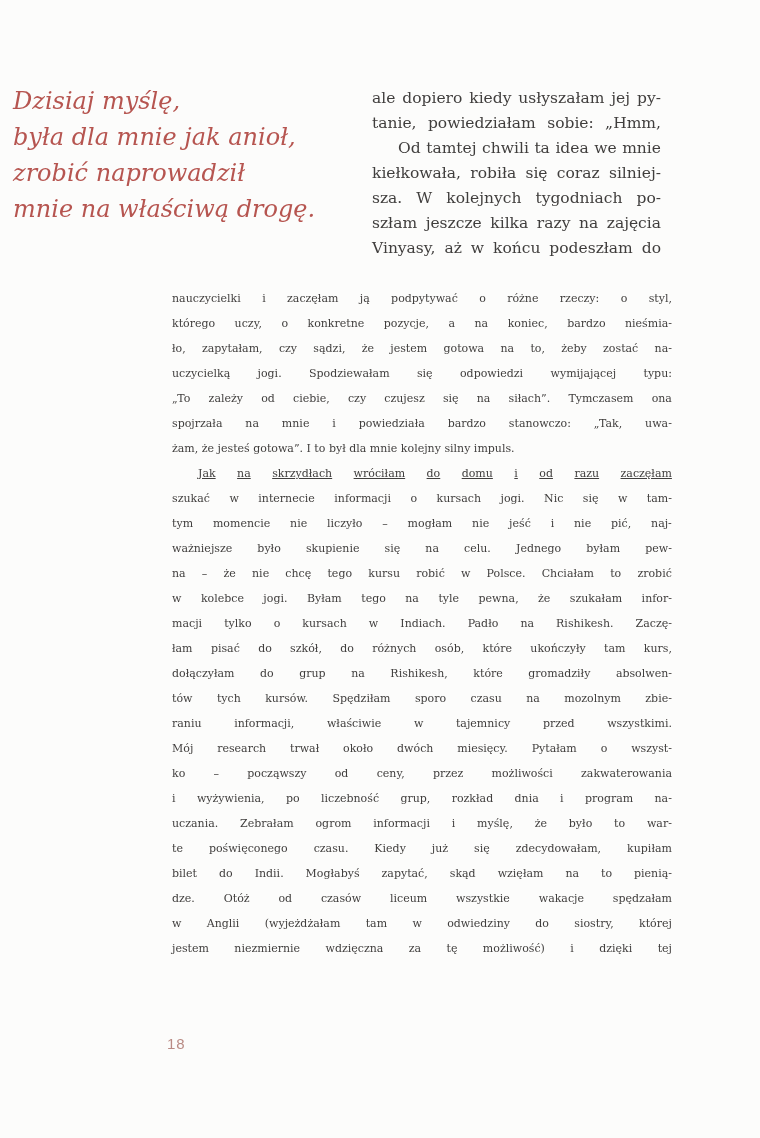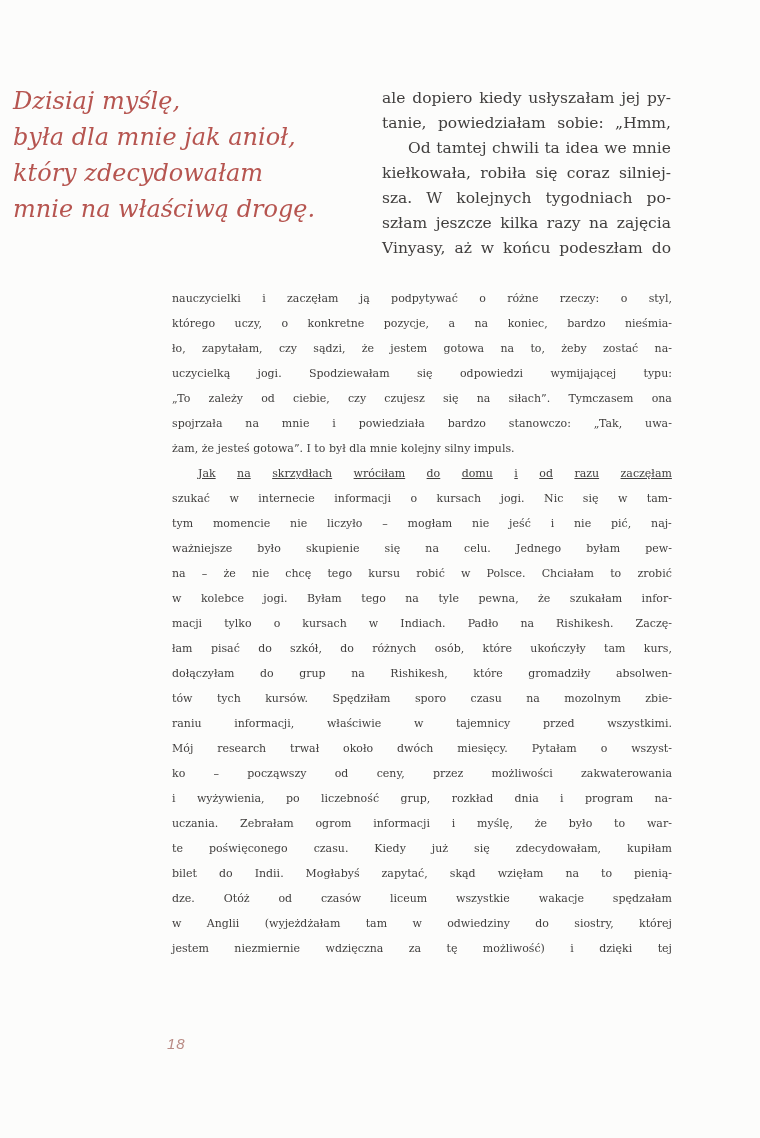--- a/index.html
+++ b/index.html
@@ -34,53 +34,52 @@
     color: var(--accent, #b65550);
   }
   .quote .tl {
     height: 36px;
     line-height: 36px;
   }
   
   .col {
     position: absolute;
     top: 86px;
-    left: 382px;
+    left: 372px;
     width: 289px;
     font-size: 15.5px;
   }
   
   .main {
     position: absolute;
     top: 286px;
     left: 172px;
     width: 500px;
     font-size: 11px;
   }
   
   .pagenum {
     position: absolute;
     left: 167px;
     top: 1035px;
     font-family: "Liberation Sans", sans-serif;
     font-size: 15px;
     letter-spacing: 1px;
     color: var(--folio, #b98b85);
-    font-style: italic;
   }
 </style>
 </head>
 <body>
 
 <div class="page" style="--bg: #fcfcfb; --ink: #403e3d; --accent: #b65550; --folio: #b98b85;">
 
   <div class="quote">
       <div class="tl">Dzisiaj myślę,</div>
       <div class="tl">była dla mnie jak anioł,</div>
-      <div class="tl">który zdecydowałam</div>
+      <div class="tl">zrobić naprowadził</div>
       <div class="tl">mnie na właściwą drogę.</div>
     </div>
 
   <div class="col">
       <div class="tl just">
         <span>ale</span>
         <span>dopiero</span>
         <span>kiedy</span>
         <span>usłyszałam</span>
         <span>jej</span>

